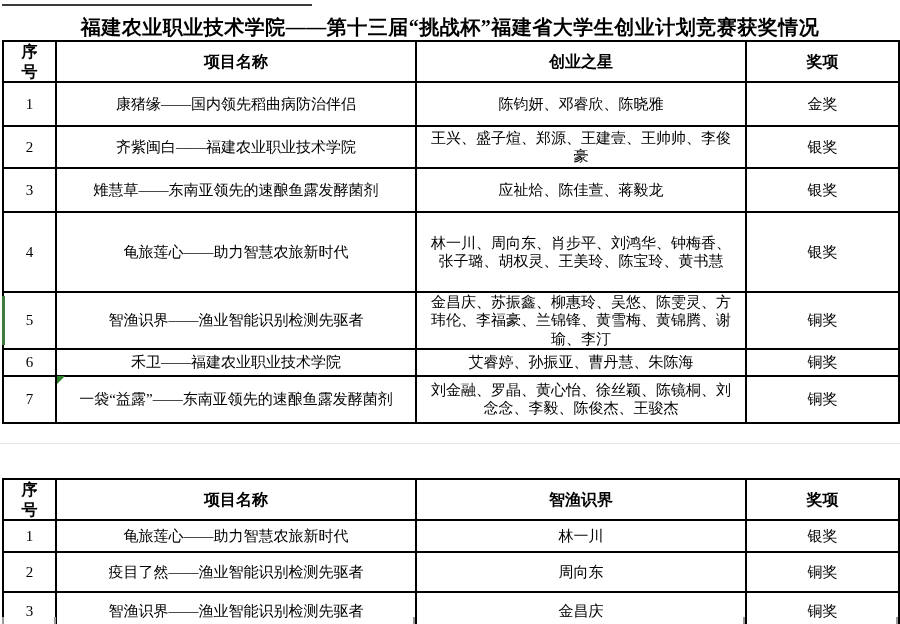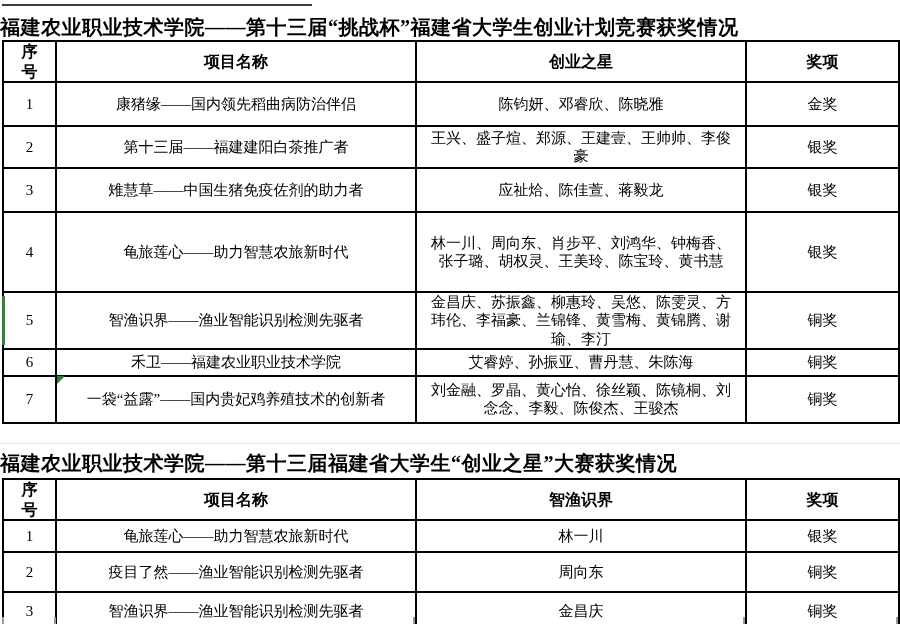--- a/index.html
+++ b/index.html
@@ -5,21 +5,21 @@
   html,body{margin:0;padding:0;}
   body{
     width:900px;height:624px;background:#ffffff;color:#000;
     font-family:"Liberation Serif","DejaVu Serif",serif;
     position:relative;overflow:hidden;
   }
   .sheet{position:absolute;inset:0;}
   .topline{position:absolute;left:2px;top:4px;width:310px;height:2px;background:#3b3b3b;}
   .lightline{position:absolute;left:0;right:0;top:443px;height:1px;background:#e6e6e6;}
   .tbl-title{
-    position:absolute;left:0;width:100%;text-align:left;
+    position:absolute;left:0;width:100%;text-align:center;
     font-weight:bold;font-size:20px;letter-spacing:0.5px;white-space:nowrap;
   }
   .title1{top:14px;}
   .title2{top:450px;}
   table.grid{
     position:absolute;left:2px;width:896px;
     border-collapse:collapse;table-layout:fixed;
   }
   .t1{top:40px;}
   .t2{top:478px;}
@@ -68,27 +68,27 @@
     </thead>
     <tbody>
         <tr style="height: 44px;">
           <td>1</td>
           <td>康猪缘——国内领先稻曲病防治伴侣</td>
           <td>陈钧妍、邓睿欣、陈晓雅</td>
           <td>金奖</td>
         </tr>
         <tr style="height: 42px;">
           <td>2</td>
-          <td>第十三届——福建建阳白茶推广者</td>
+          <td>齐紫闽白——福建农业职业技术学院</td>
           <td>王兴、盛子煊、郑源、王建壹、王帅帅、李俊豪</td>
           <td>银奖</td>
         </tr>
         <tr style="height: 44px;">
           <td>3</td>
-          <td>雉慧草——中国生猪免疫佐剂的助力者</td>
+          <td>雉慧草——东南亚领先的速酿鱼露发酵菌剂</td>
           <td>应祉烚、陈佳萱、蒋毅龙</td>
           <td>银奖</td>
         </tr>
         <tr style="height: 80px;">
           <td>4</td>
           <td>龟旅莲心——助力智慧农旅新时代</td>
           <td>林一川、周向东、肖步平、刘鸿华、钟梅香、张子璐、胡权灵、王美玲、陈宝玲、黄书慧</td>
           <td>银奖</td>
         </tr>
         <tr style="height: 54px;">
@@ -98,33 +98,32 @@
           <td>铜奖</td>
         </tr>
         <tr style="height: 27px;">
           <td>6</td>
           <td>禾卫——福建农业职业技术学院</td>
           <td>艾睿婷、孙振亚、曹丹慧、朱陈海</td>
           <td>铜奖</td>
         </tr>
         <tr style="height: 47px;">
           <td>7</td>
-          <td>一袋“益露”——国内贵妃鸡养殖技术的创新者</td>
+          <td>一袋“益露”——东南亚领先的速酿鱼露发酵菌剂</td>
           <td>刘金融、罗晶、黄心怡、徐丝颖、陈镜桐、刘念念、李毅、陈俊杰、王骏杰</td>
           <td>铜奖</td>
         </tr>
       </tbody>
   </table>
 
   <div class="green-left"></div>
   <div class="green-tri"></div>
 
   <div class="lightline"></div>
 
-  <div class="tbl-title title2">福建农业职业技术学院——第十三届福建省大学生“创业之星”大赛获奖情况</div>
 
   <table class="grid t2">
     <colgroup>
       <col class="c-no">
         <col class="c-name">
         <col class="c-members">
         <col class="c-award">
     </colgroup>
     <thead>
       <tr style="height:25px;">

